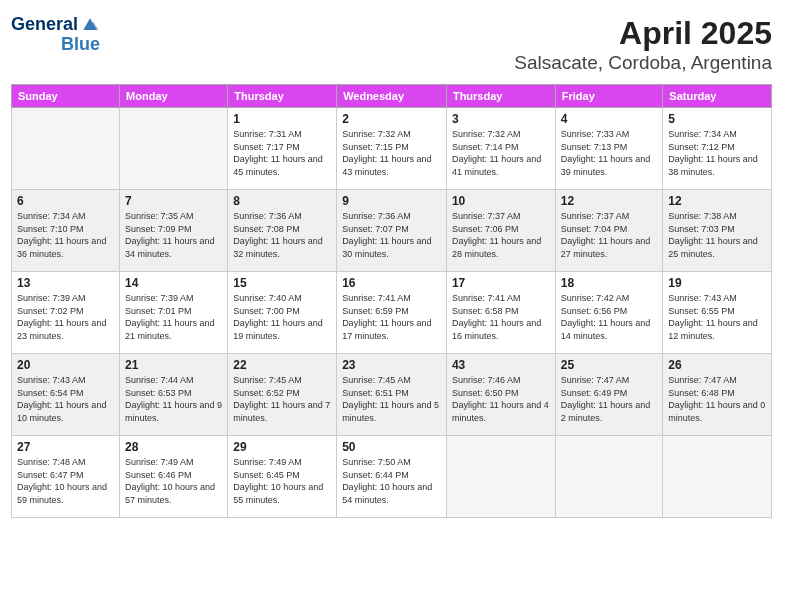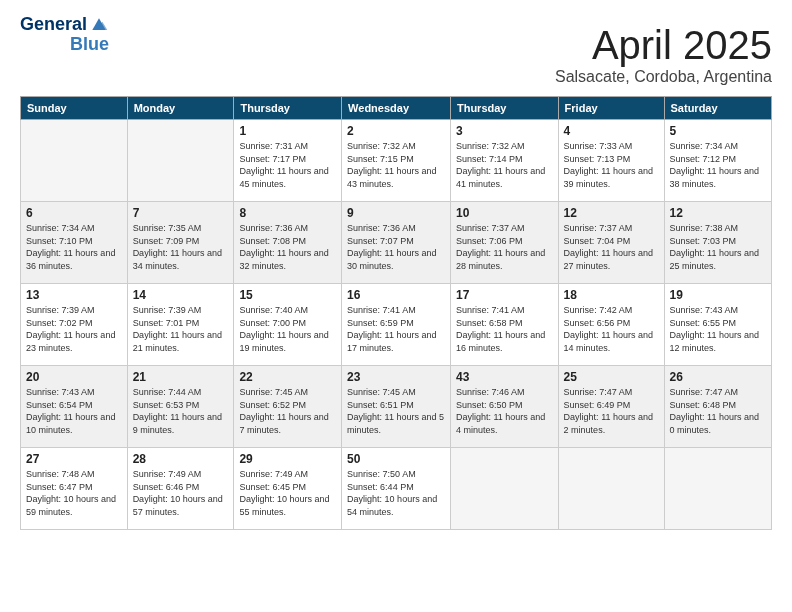--- a/index.html
+++ b/index.html
@@ -7,21 +7,21 @@
       font-family: Arial, sans-serif;
       background: #fff;
       width: 792px;
       height: 612px;
       overflow: hidden;
     }
     .page {
       width: 792px;
       height: 476px;
       background: #fff;
-      padding: 15px 20px 10px 20px;
+      padding: 15px 20px 10px 11px;
     }
     .header {
       display: flex;
       justify-content: space-between;
       align-items: flex-start;
       margin-bottom: 10px;
     }
     .logo {
       display: flex;
       align-items: center;
@@ -34,36 +34,35 @@
     }
     .logo-icon {
       width: 20px;
       height: 20px;
       margin-left: 2px;
     }
     .title-block {
       text-align: right;
     }
     .main-title {
-      font-size: 40px;
-      font-weight: normal;
+      font-size: 32px;
+      font-weight: bold;
       color: #222;
-      margin-top: 8px;
     }
     .subtitle {
-      font-size: 16px;
+      font-size: 19px;
       color: #444;
     }
     .calendar {
       width: 100%;
       border-collapse: collapse;
       font-size: 10px;
     }
     .calendar th {
-      background: #0c4a6e;
+      background: #d946ef;
       color: #fff;
       text-align: left;
       padding: 5px 6px;
       font-size: 11px;
       font-weight: bold;
       border: 1px solid #aaa;
     }
     .calendar td {
       border: 1px solid #ccc;
       vertical-align: top;

